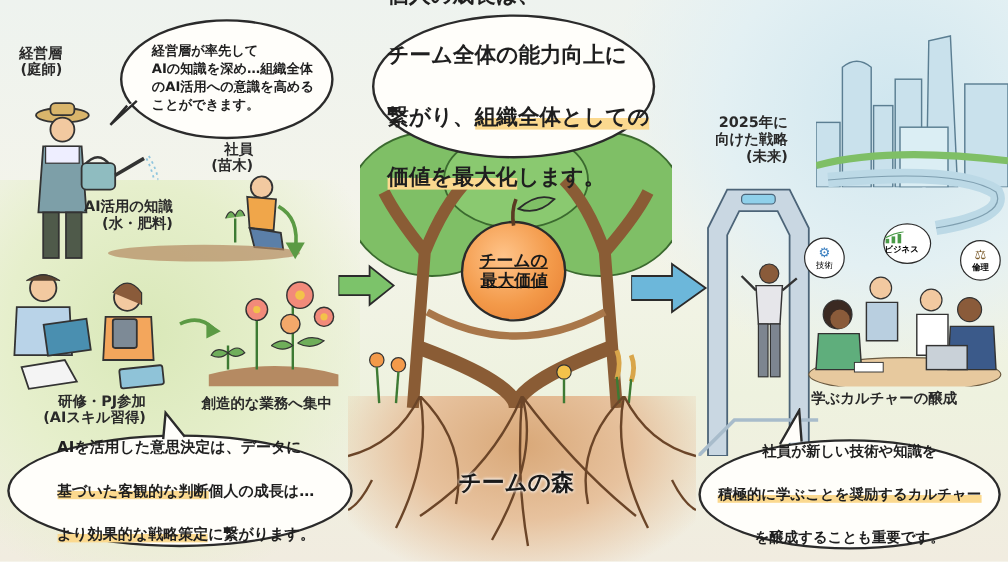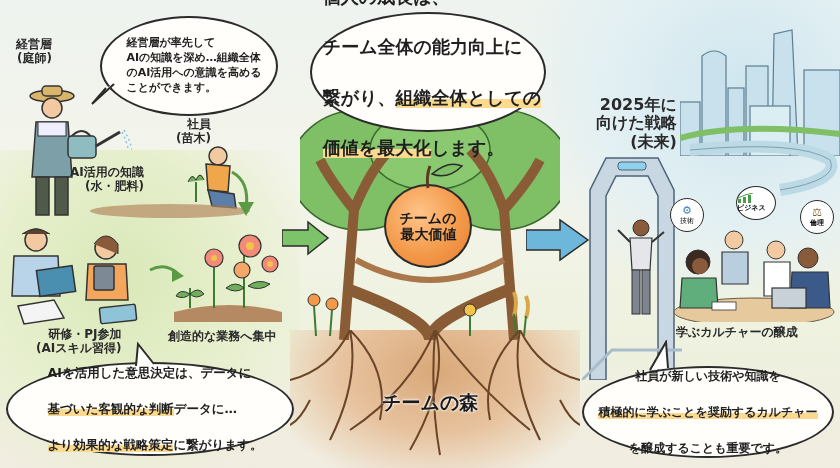--- a/index.html
+++ b/index.html
@@ -132,21 +132,21 @@
     <circle cx="100" cy="36" r="8" fill="#f28a7a" stroke="#333" stroke-width="1.2"></circle>
     <circle cx="100" cy="36" r="3" fill="#f3c24a"></circle>
     <path d="M56 60 q10 -8 18 0 q-8 6 -18 0 M78 58 q10 -8 22 -2 q-10 8 -22 2" fill="#6fae5a" stroke="#333" stroke-width="1"></path>
   </svg>
 
   <div class="label" style="left:168px;top:330px;font-size:12px;">創造的な業務へ集中</div>
 
   <div class="bubble" style="left:6px;top:362px;width:288px;height:94px;border-radius:50%;font-size:12.5px;line-height:1.45;padding-left:10px;">
     <div>
       <div>AIを活用した意思決定は、データに</div>
-      <div><span class="hl">基づいた客観的な判断</span><span>データに…</span></div>
+      <div><span class="hl">基づいた客観的な判断</span><span>個人の成長は…</span></div>
       <div><span class="hl">より効果的な戦略策定</span><span>に繋がります。</span></div>
     </div>
   </div>
   <svg class="abs" style="left:130px;top:340px;" width="30" height="28">
     <path d="M6 26 L8 4 L24 24" fill="#fffefa" stroke="#2b2b2b" stroke-width="2"></path>
   </svg>
 
   <svg class="abs" style="left:282px;top:220px;" width="50" height="36">
     <path d="M0 10 L26 10 L26 2 L46 18 L26 34 L26 26 L0 26 Z" fill="#7cc36a" stroke="#2b2b2b" stroke-width="1.5"></path>
   </svg>
@@ -154,21 +154,21 @@
   <svg class="abs" style="left:300px;top:100px;" width="260" height="240">
     <ellipse cx="60" cy="70" rx="70" ry="60" fill="#7fbf66" stroke="#3b6a2f" stroke-width="1.5"></ellipse>
     <ellipse cx="200" cy="70" rx="70" ry="60" fill="#7fbf66" stroke="#3b6a2f" stroke-width="1.5"></ellipse>
     <ellipse cx="130" cy="50" rx="60" ry="40" fill="#8ac970" stroke="#3b6a2f" stroke-width="1.5"></ellipse>
     <path d="M44 240 L54 110 Q30 80 20 60 M54 110 Q70 70 90 50" fill="none" stroke="#8a5c35" stroke-width="10"></path>
     <path d="M214 240 L204 110 Q230 80 240 60 M204 110 Q190 70 170 50" fill="none" stroke="#8a5c35" stroke-width="10"></path>
     <path d="M50 190 Q130 220 130 240 Q130 220 208 190" fill="none" stroke="#8a5c35" stroke-width="12"></path>
     <path d="M56 160 Q130 200 204 160" fill="none" stroke="#a9774a" stroke-width="6"></path>
   </svg>
 
-  <div class="abs" style="left:384px;top:184px;width:88px;height:84px;border-radius:50%;background:radial-gradient(circle at 40% 35%, #ffc48a 0%, #f39a4a 55%, #e67b2f 100%);border:2px solid #2b2b2b;display:flex;align-items:center;justify-content:center;">
+  <div class="abs" style="left:384px;top:184px;width:88px;height:84px;border-radius:50%;background:radial-gradient(circle at 40% 35%, #ffc48a 0%, #f39a4a 55%, #e67b2f 100%);border:2px solid #2b2b2b;display:flex;align-items:center;justify-content:center;text-decoration:underline;">
     <span class="label" style="position:static;font-size:14px;color:#1a1a1a;">チームの
 最大価値</span>
   </div>
   <svg class="abs" style="left:418px;top:160px;" width="46" height="30">
     <path d="M10 28 Q8 16 12 6" stroke="#5a3a22" stroke-width="3" fill="none"></path>
     <path d="M14 14 Q30 0 44 6 Q30 20 14 14 Z" fill="#7fbf66" stroke="#2b2b2b" stroke-width="1.5"></path>
   </svg>
 
   <svg class="abs" style="left:302px;top:290px;" width="250" height="48">
     <circle cx="12" cy="10" r="6" fill="#f39a4a" stroke="#333" stroke-width="1"></circle>
@@ -212,21 +212,21 @@
       <rect x="70" y="80" width="40" height="50" fill="#dbeef4"></rect>
     </g>
     <path d="M0 112 Q60 96 160 108" fill="none" stroke="#7fbf66" stroke-width="6"></path>
   </svg>
 
   <svg class="abs" style="left:680px;top:140px;" width="160" height="60">
     <path d="M10 10 Q120 0 150 20 Q160 40 100 50" fill="none" stroke="#bcd9e6" stroke-width="12"></path>
     <path d="M10 10 Q120 0 150 20 Q160 40 100 50" fill="none" stroke="#7f9fb0" stroke-width="1"></path>
   </svg>
 
-  <div class="label" style="left:596px;top:96px;font-size:16px;">2025年に
+  <div class="label" style="left:596px;top:96px;font-size:12px;">2025年に
 向けた戦略
 (未来)</div>
 
   <svg class="abs" style="left:526px;top:218px;" width="64" height="44">
     <path d="M0 12 L34 12 L34 2 L62 22 L34 42 L34 32 L0 32 Z" fill="#6cb7da" stroke="#2b2b2b" stroke-width="1.5"></path>
   </svg>
 
   <svg class="abs" style="left:582px;top:150px;" width="100" height="230">
     <path d="M8 230 L8 40 L24 8 L76 8 L92 40 L92 230 L76 230 L76 46 L66 26 L34 26 L24 46 L24 230 Z" fill="#c9d7e2" stroke="#4c6478" stroke-width="1.5"></path>
     <rect x="36" y="12" width="28" height="8" rx="3" fill="#8fd0ea" stroke="#4c6478"></rect>

